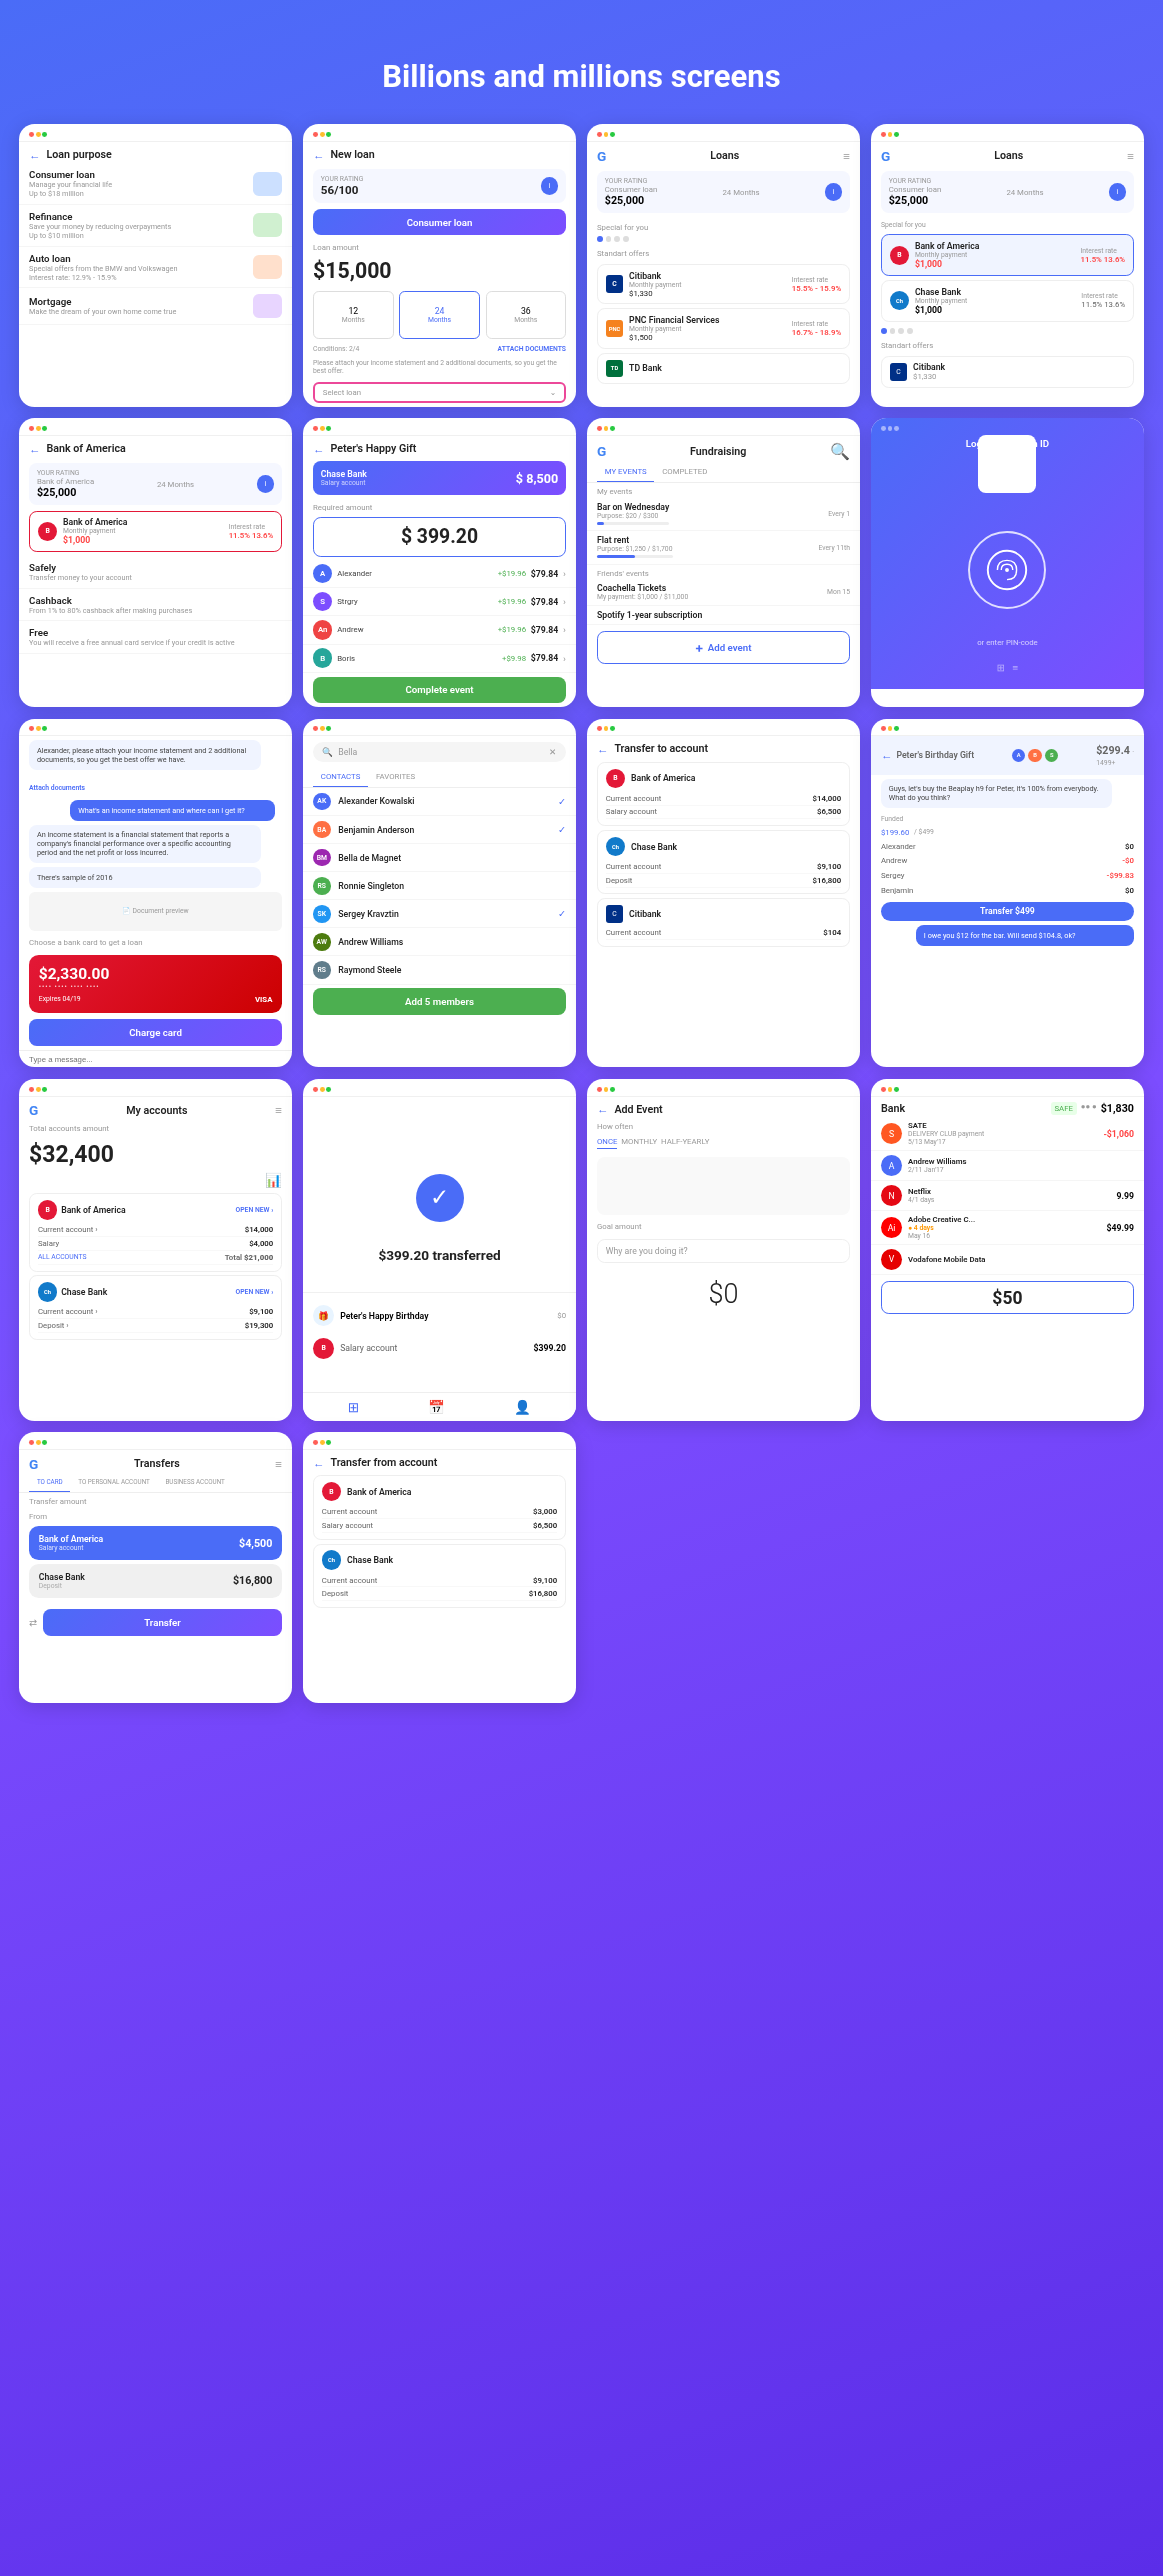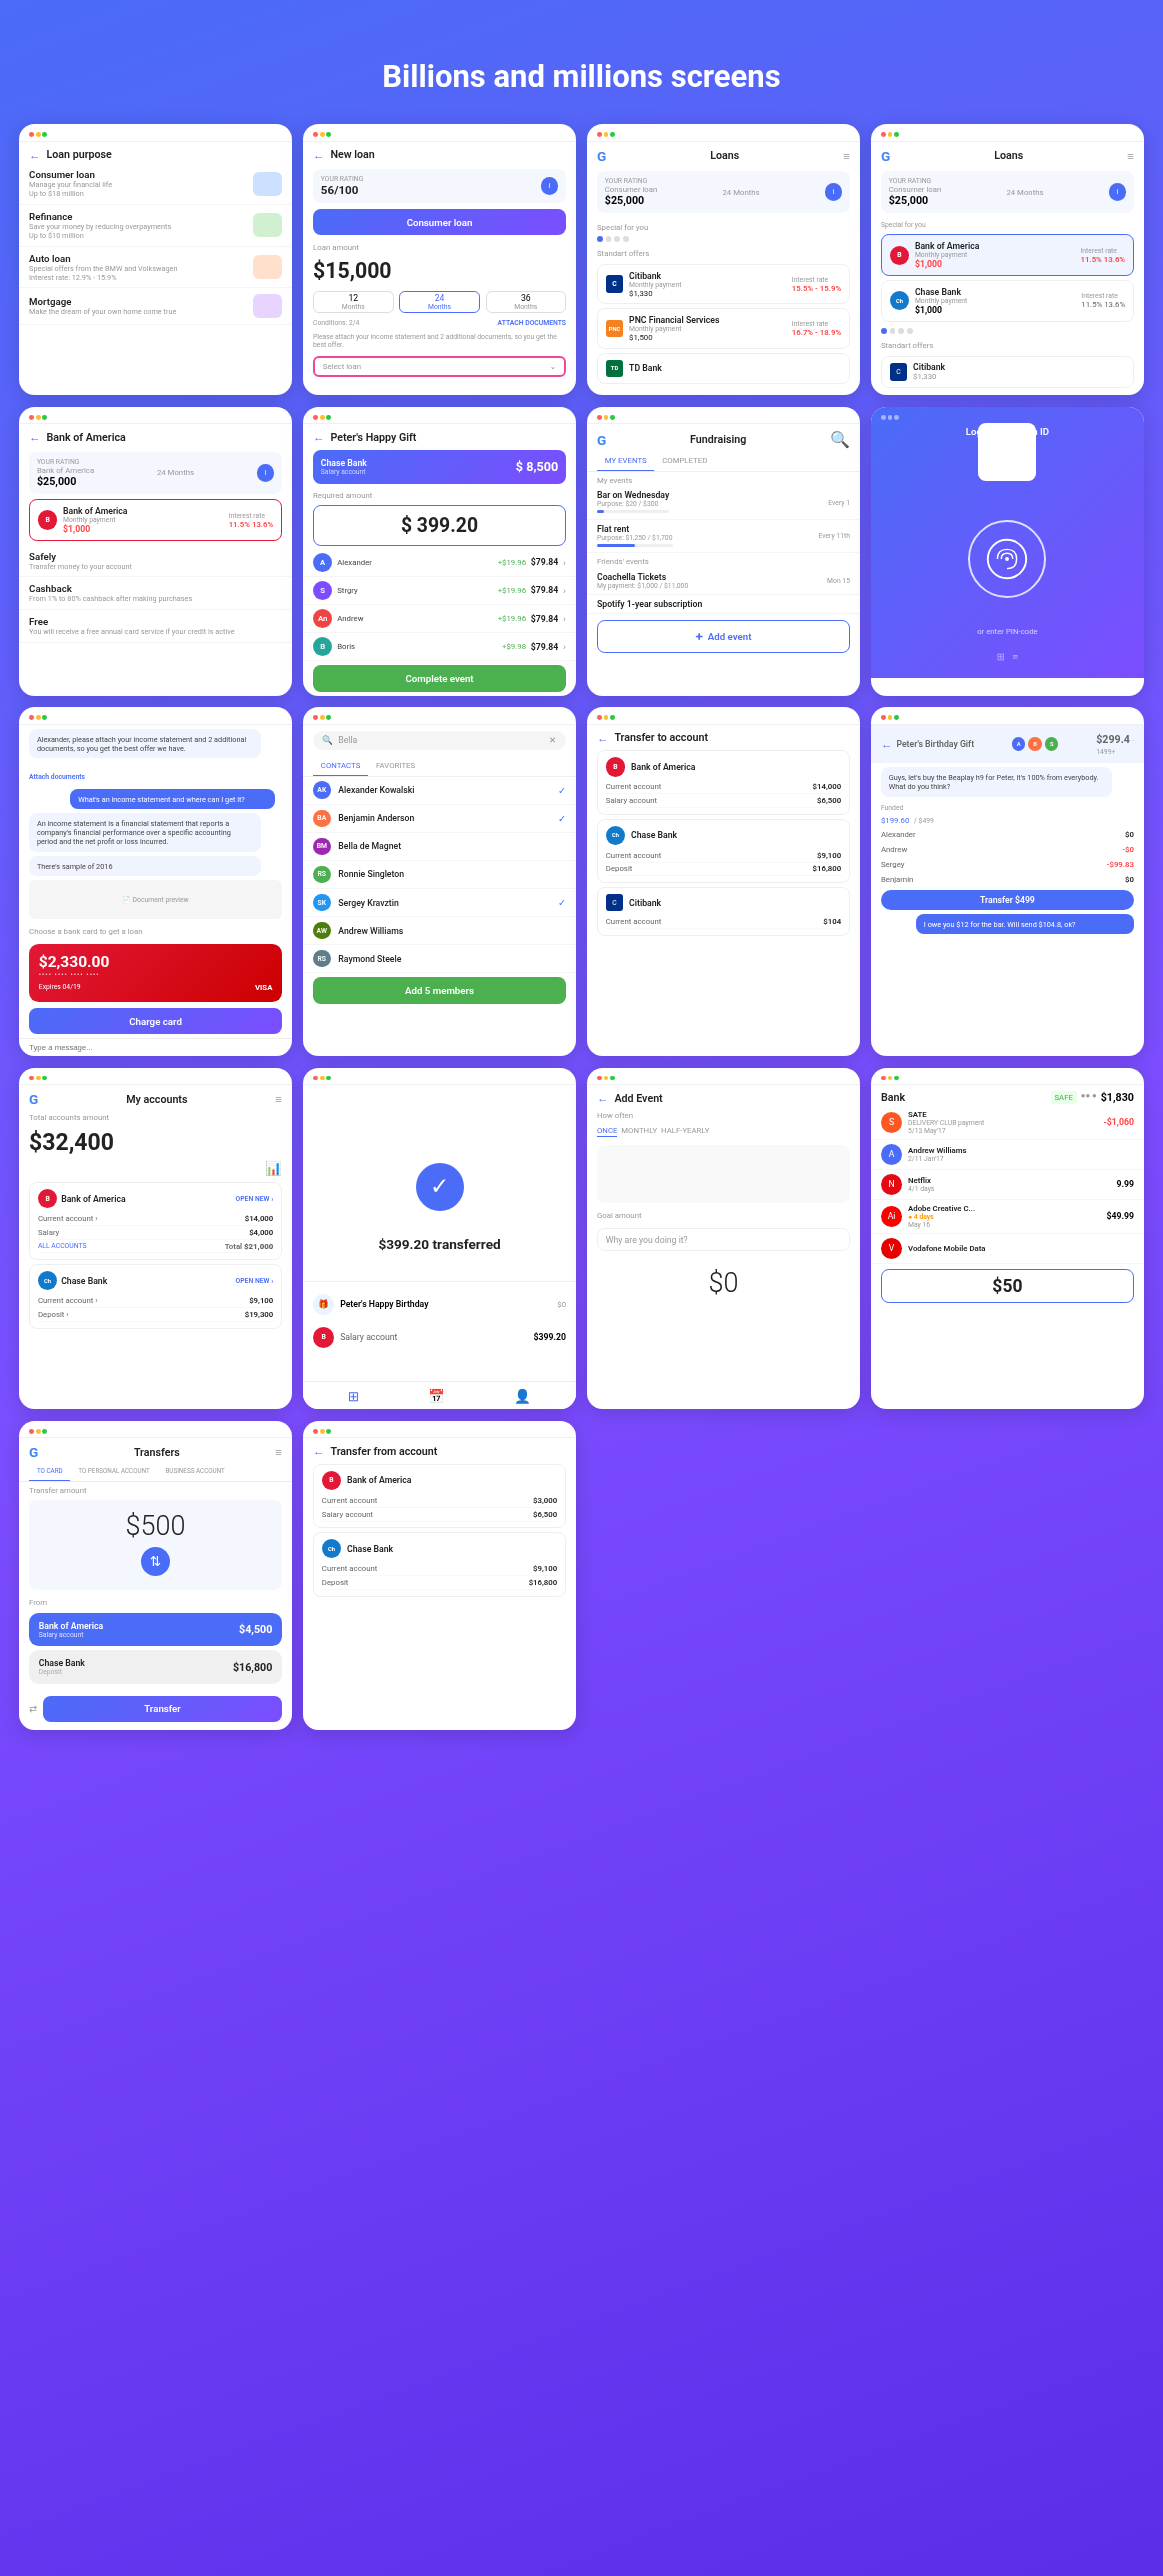--- a/index.html
+++ b/index.html
@@ -94,21 +94,21 @@
     }
     .months-row {
       display: flex;
       gap: 5.8px;
       padding: 3.9px 9.7px;
     }
     .month-box {
       flex: 1;
       border: 1px solid #ddd;
       border-radius: 5.8px;
-      padding: 1px;
+      padding: 14px;
       text-align: center;
       font-size: 8.7px;
     }
     .month-box.active {
       border-color: #4a6cf7;
       color: #4a6cf7;
     }
     .bank-offer {
       margin: 3.9px 9.7px;
       border: 1px solid #eee;
@@ -1253,24 +1253,20 @@
         <span class="g-logo">G</span>
         <span class="screen-title" style="padding:0;">Transfers</span>
         <span class="menu-dots">≡</span>
       </div>
       <div class="tab-nav" style="font-size:6.8px;overflow:hidden;">
         <div class="tab-item active" style="font-size:6.3px;">TO CARD</div>
         <div class="tab-item" style="font-size:6.3px;">TO PERSONAL ACCOUNT</div>
         <div class="tab-item" style="font-size:6.3px;">BUSINESS ACCOUNT</div>
       </div>
       <div class="section-label">Transfer amount</div>
-      <div style="margin:3.9px 9.7px;background:#f5f7ff;border-radius:7.8px;padding:9.7px;text-align:center;">
-        <div style="font-size:27px;font-weight:300;color:#222;">$500</div>
-        <div style="width:29px;height:29px;background:#4a6cf7;border-radius:50%;margin:4.8px auto;display:flex;align-items:center;justify-content:center;color:white;font-size:13.6px;">⇅</div>
-      </div>
       <div class="section-label">From</div>
       <div class="transfer-from-box">
         <div>
           <div class="transfer-box-name">Bank of America</div>
           <div class="transfer-box-sub">Salary account</div>
         </div>
         <div class="transfer-box-amount">$4,500</div>
       </div>
       <div class="transfer-to-box">
         <div>

